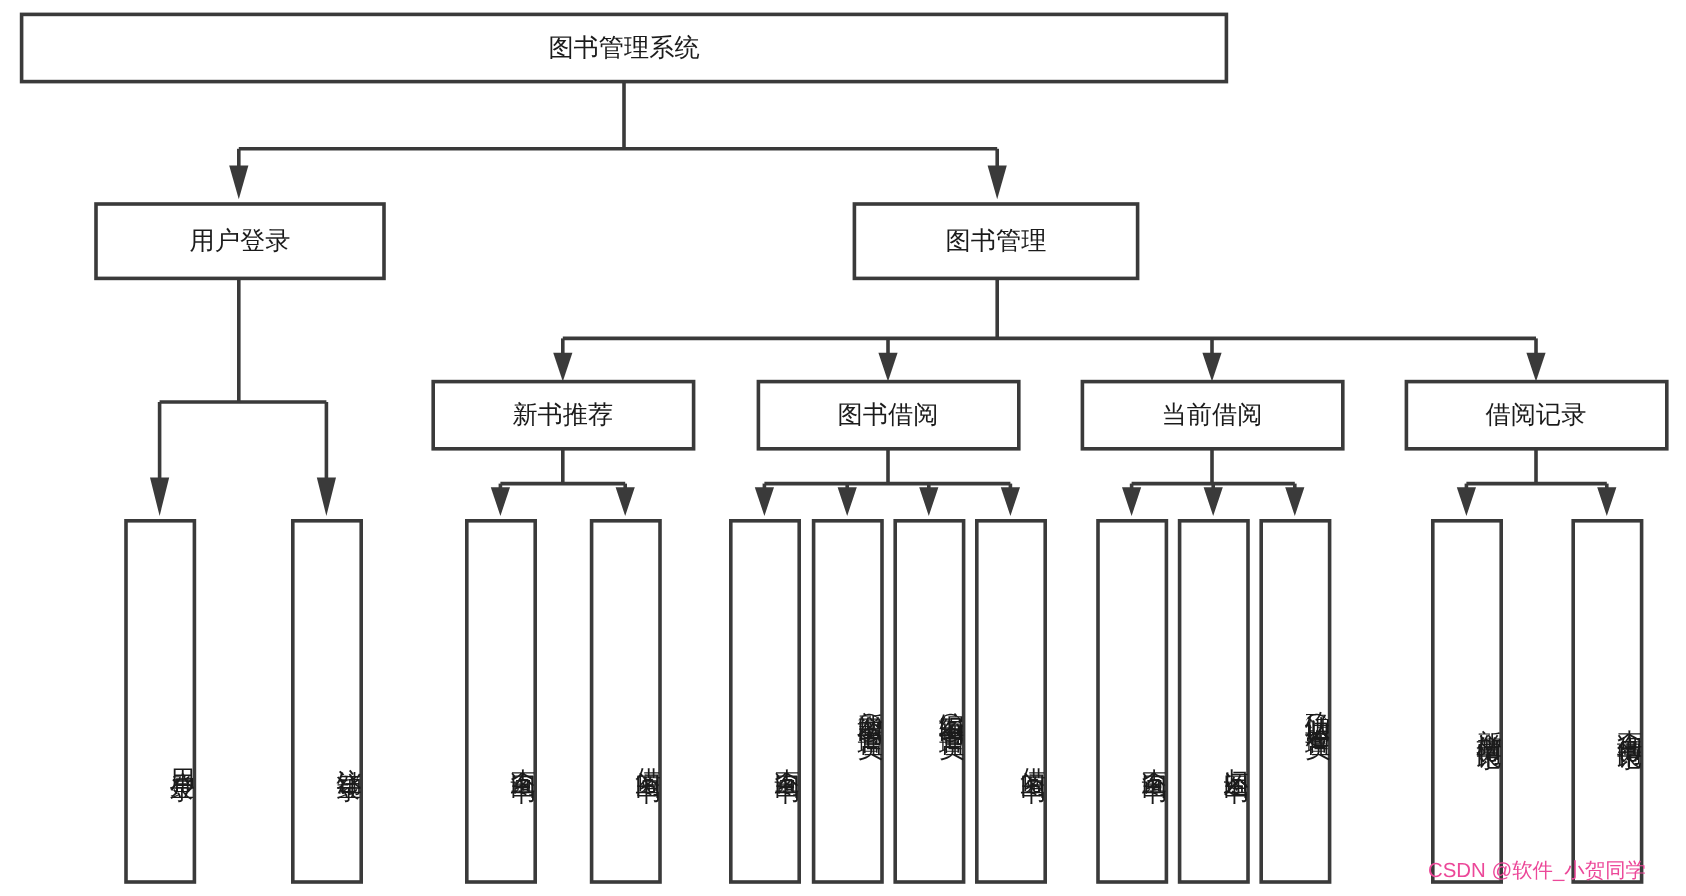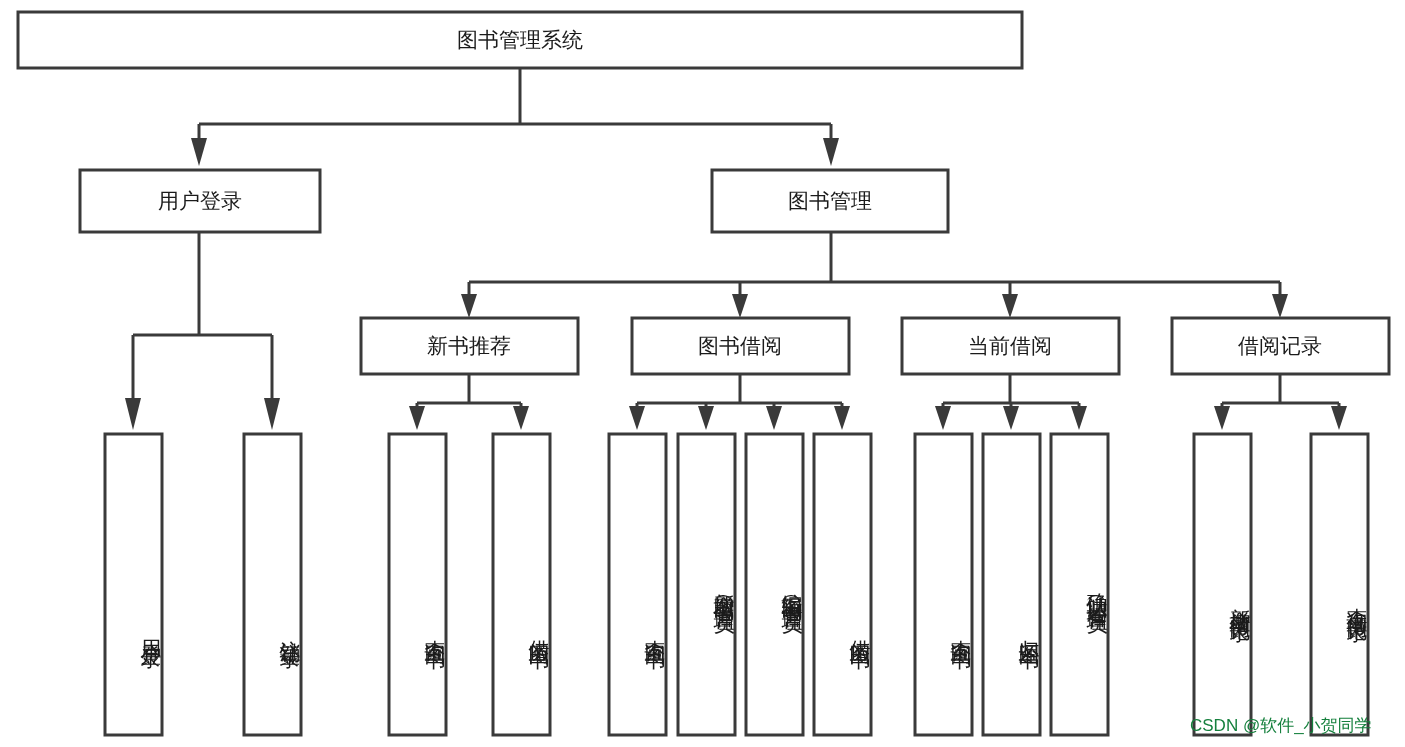--- a/index.html
+++ b/index.html
@@ -62,21 +62,21 @@
     display: flex;
     align-items: flex-start;
     justify-content: center;
     box-sizing: border-box;
     pointer-events: none;
   }
   .watermark {
     position: absolute;
     font-family: "Liberation Sans", "DejaVu Sans", sans-serif;
     font-size: 17px;
-    color: #15803d;
+    color: #ec4899;
     left: 1190px;
     top: 714px;
     white-space: nowrap;
   }
 </style>
 </head>
 <body>
 
 <div id="diagram-root">
 

